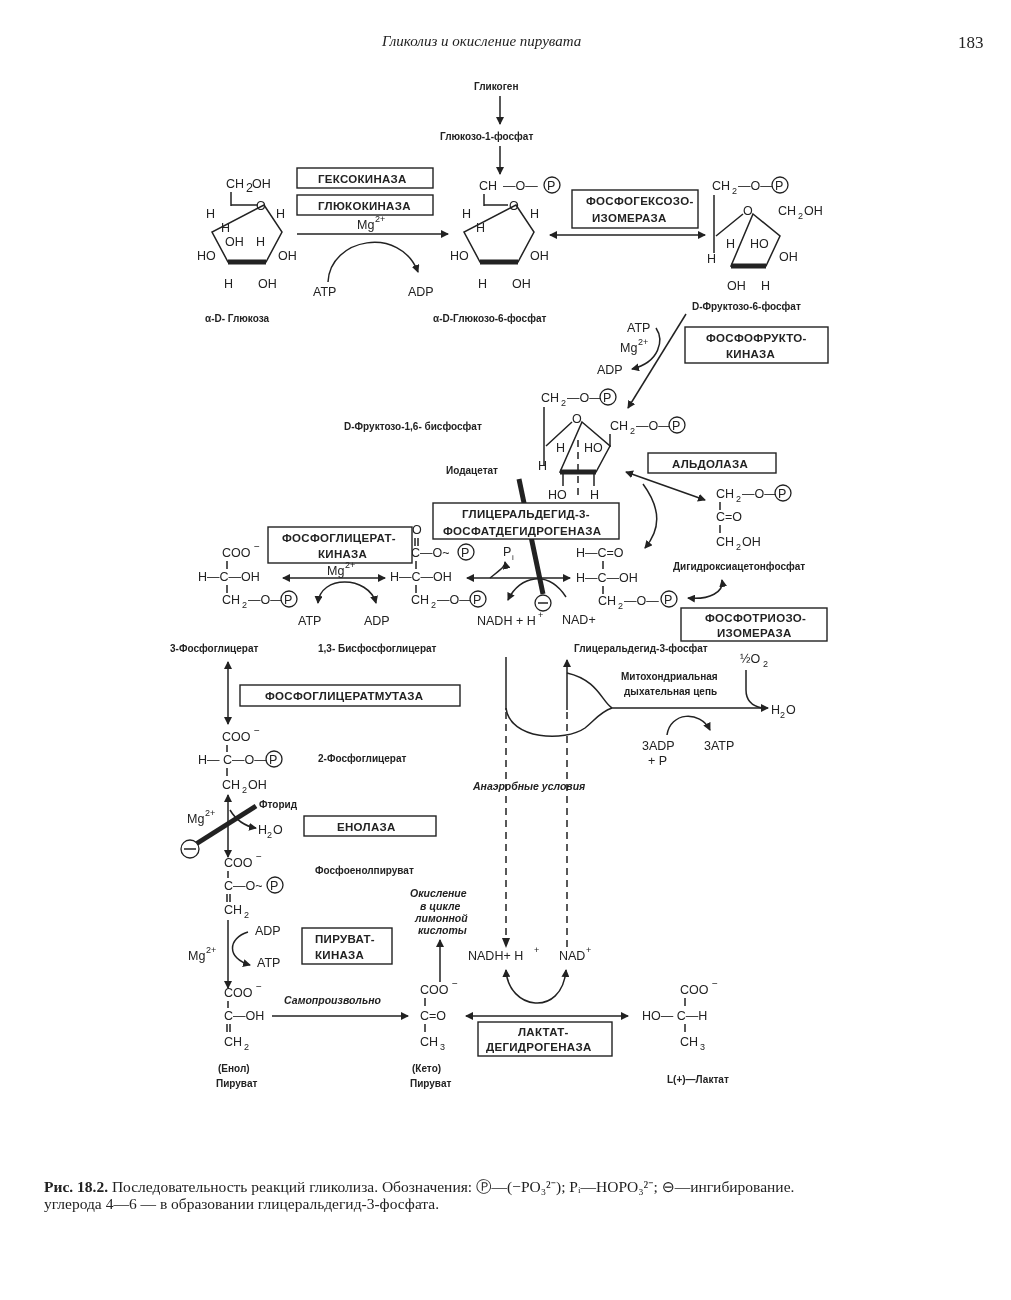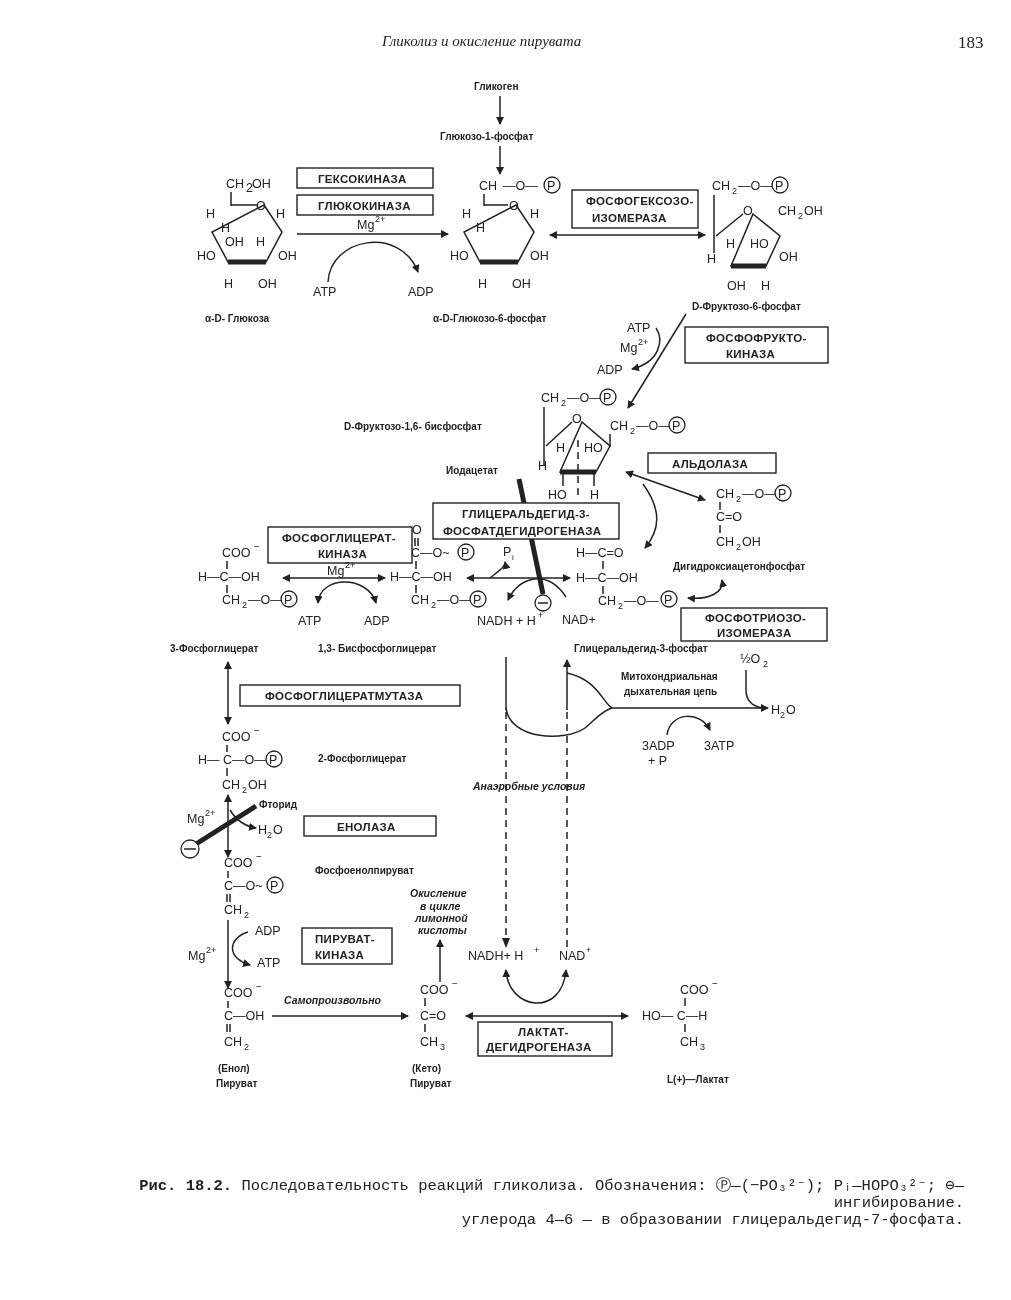--- a/index.html
+++ b/index.html
@@ -10,21 +10,21 @@
   svg text{font-family:"Liberation Sans",sans-serif;fill:#222;}
   .lbl{font-size:10px;font-weight:bold;}
   .chem{font-size:12.5px;}
   .enz{font-size:11.5px;font-weight:bold;letter-spacing:0.3px;}
   .ital{font-size:10.5px;font-style:italic;font-weight:bold;}
   .box{fill:#fff;stroke:#222;stroke-width:1.4;}
   .ln{stroke:#222;stroke-width:1.5;fill:none;}
   .thick{stroke:#222;stroke-width:5;fill:none;}
   .dash{stroke:#222;stroke-width:1.5;fill:none;stroke-dasharray:7,5;}
   .circ{fill:#fff;stroke:#222;stroke-width:1.3;}
-  .caption{position:absolute;left:44px;top:1178px;width:920px;font-family:Liberation Mono, monospace;font-size:15.5px;line-height:17px;color:#222;text-align:right;}
+  .caption{position:absolute;left:44px;top:1178px;width:920px;font-family:Liberation Serif, serif;font-size:15.5px;line-height:17px;color:#222;text-align:left;}
   .caption b{font-weight:bold;}
 </style>
 </head>
 <body>
 
 <div class="hdr-title">Гликолиз и окисление пирувата</div>
 <div class="hdr-page">183</div>
 
 <svg class="diagram" width="1011" height="1160" viewBox="0 0 1011 1160">
   <defs>
@@ -382,14 +382,14 @@
     <text class="chem" x="642" y="1020">HO— C—H</text>
     <line class="ln" x1="685" y1="1024" x2="685" y2="1032"></line>
     <text class="chem" x="680" y="1046">CH</text>
       <text x="700" y="1050" font-size="9">3</text>
   </g>
   <text class="lbl" x="667" y="1083">L(+)—Лактат</text>
 </svg>
 
 <div class="caption">
   <div><b>Рис. 18.2.</b> <span>Последовательность реакций гликолиза. Обозначения: Ⓟ—(−PO₃²⁻); Pᵢ—HOPO₃²⁻; ⊖—ингибирование.</span></div>
-  <div>углерода 4—6 — в образовании глицеральдегид-7-фосфата.</div>
+  <div>углерода 4—6 — в образовании глицеральдегид-3-фосфата.</div>
 </div>
 
 </body></html>

